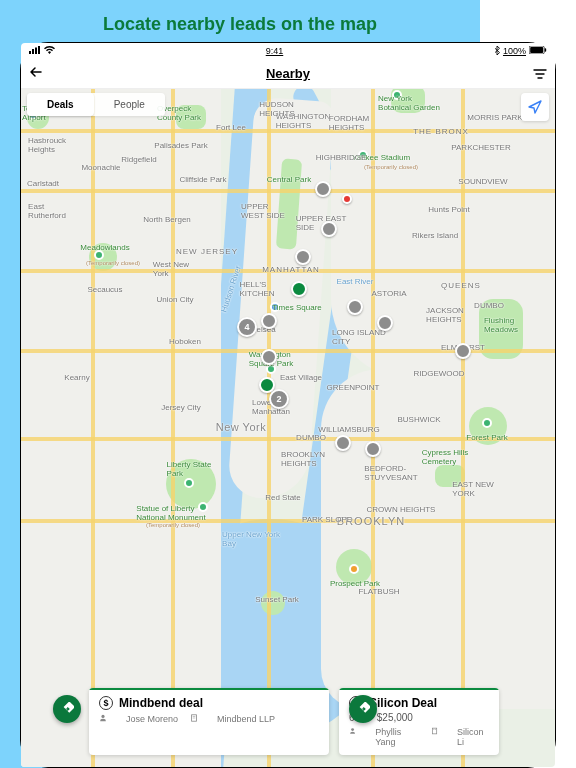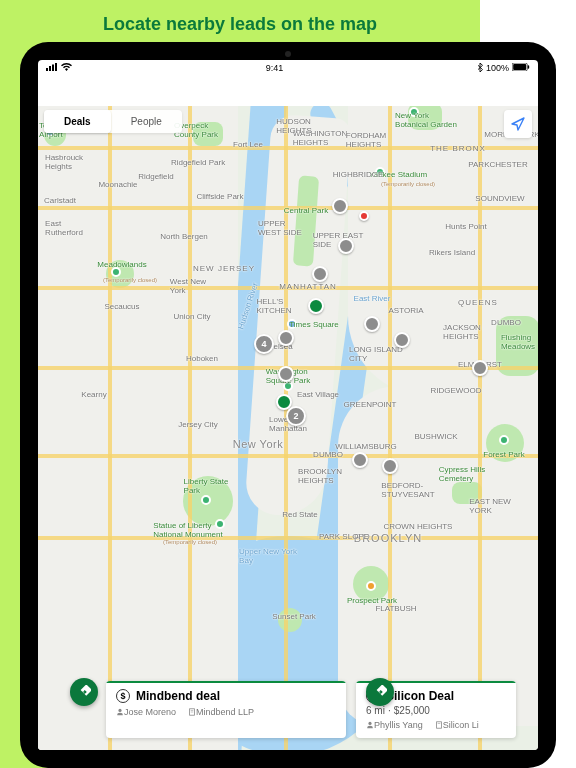--- a/index.html
+++ b/index.html
@@ -1,19 +1,19 @@
 <!DOCTYPE html>
 <html><head>
 <meta charset="utf-8">
 <style>
   * { box-sizing: border-box; margin: 0; padding: 0; }
   html, body { width: 576px; height: 768px; overflow: hidden; font-family: -apple-system, Helvetica, Arial, sans-serif; }
-  .backdrop { width: 480px; height: 768px; background: #bef264; position: relative; }
+  .backdrop { width: 480px; height: 768px; background: #7dd3fc; position: relative; }
   .headline { text-align: center; color: #0b7a3b; font-weight: 700; font-size: 18px; padding-top: 14px; }
-  .tablet { position: absolute; left: 20px; top: 42px; width: 536px; height: 726px; background: #000; border-radius: 28px; padding: 18px; }
+  .tablet { position: absolute; left: 20px; top: 42px; width: 536px; height: 726px; background: #000; border-radius: 28px; padding: 1px; text-decoration: underline; }
   .screen { width: 100%; height: 100%; background: #fff; border-radius: 4px; position: relative; overflow: hidden; }
   .camera { position: absolute; left: 50%; top: 9px; width: 6px; height: 6px; background: #222; border-radius: 50%; transform: translateX(-50%); }
 
   .status-bar { height: 16px; display: flex; justify-content: space-between; align-items: center; padding: 0 8px; font-size: 9px; color: #000; }
   .status-left, .status-right { display: flex; align-items: center; gap: 3px; }
 
   .nav-bar { height: 30px; display: flex; align-items: center; justify-content: center; position: relative; border-bottom: 1px solid #eee; }
   .nav-title { font-weight: 600; font-size: 13px; }
   .nav-back { position: absolute; left: 8px; font-size: 16px; }
   .nav-filter { position: absolute; right: 8px; width: 14px; height: 14px; }
@@ -72,21 +72,21 @@
   .card .sub { font-size: 10px; color: #555; margin-top: 2px; }
   .card .meta { font-size: 9px; color: #777; margin-top: 4px; display: flex; gap: 12px; }
   .card .dollar { width: 14px; height: 14px; border: 1.5px solid #333; border-radius: 50%; display:flex; align-items:center; justify-content:center; font-size:9px; font-weight:700; }
 
   .fab { position: absolute; bottom: 44px; width: 28px; height: 28px; background: #0b783c; border-radius: 50%; display:flex; align-items:center; justify-content:center; z-index:7; box-shadow: 0 2px 4px rgba(0,0,0,0.3); }
   .fab svg { fill: #fff; }
 
   .poi-pin { position: absolute; width: 10px; height: 10px; background: #3cb371; border: 2px solid #fff; border-radius: 50%; transform: translate(-50%,-50%); }
   .poi-pin.blue { background: #3b8fd4; }
   .poi-pin.orange{ background: #f0a030; }
-  .meta-it { display:flex; align-items:center; gap:0; }
+  .meta-it { display:flex; gap:19px; }
 </style>
 </head>
 <body>
 
 <div class="backdrop">
   <div class="headline">Locate nearby leads on the map</div>
 
   <div class="tablet">
     <div class="camera"></div>
     <div class="screen">
@@ -118,20 +118,33 @@
           <span>
             <svg width="18" height="8" viewBox="0 0 20 9">
                 <rect x="0" y="0" width="17" height="9" rx="2" fill="none" stroke="#000" stroke-width="0.8"></rect>
                 <rect x="1.2" y="1.2" width="14.6" height="6.6" rx="1" fill="#000"></rect>
                 <rect x="17.6" y="2.5" width="1.6" height="4" rx="0.8" fill="#000"></rect>
               </svg>
           </span>
         </div>
       </div>
 
+      <div class="nav-bar">
+        <div class="nav-back">
+          <svg width="14" height="14" viewBox="0 0 14 14">
+              <path d="M12 7 H2 M6 3 L2 7 L6 11" stroke="#000" stroke-width="1.5" fill="none" stroke-linecap="round" stroke-linejoin="round"></path>
+            </svg>
+        </div>
+        <div class="nav-title">Nearby</div>
+        <div class="nav-filter">
+          <svg width="14" height="14" viewBox="0 0 14 14">
+              <path d="M1 3 H13 M3 7 H11 M5 11 H9" stroke="#000" stroke-width="1.4" stroke-linecap="round"></path>
+            </svg>
+        </div>
+      </div>
 
       <div class="map-area">
         <div class="map-bg"></div>
 
         <div class="water hudson"></div>
         <div class="water harlem"></div>
         <div class="water longisland"></div>
         <div class="water eastriver"></div>
         <div class="water bay"></div>
 
@@ -186,21 +199,21 @@
         <div class="map-label" style="left:328px; top:340px">WILLIAMSBURG</div>
         <div class="map-label" style="left:338px; top:248px; white-space:pre">LONG ISLAND
 CITY</div>
         <div class="map-label" style="left:300px; top:134px; white-space:pre">UPPER EAST
 SIDE</div>
         <div class="map-label" style="left:242px; top:122px; white-space:pre">UPPER
 WEST SIDE</div>
         <div class="map-label" style="left:280px; top:288px">East Village</div>
         <div class="map-label" style="left:332px; top:298px">GREENPOINT</div>
         <div class="map-label" style="left:368px; top:204px">ASTORIA</div>
-        <div class="map-label poi" style="left:268px; top:104px">Central Park</div>
+        <div class="map-label poi" style="left:268px; top:90px">Central Park</div>
         <div class="map-label poi" style="left:276px; top:218px">Times Square</div>
         <div class="map-label poi" style="left:250px; top:270px; white-space:pre">Washington
 Square Park</div>
         <div class="map-label poi" style="left:334px; top:494px">Prospect Park</div>
         <div class="map-label poi" style="left:466px; top:348px">Forest Park</div>
         <div class="map-label" style="left:414px; top:146px">Rikers Island</div>
         <div class="map-label" style="left:186px; top:162px; letter-spacing:1px">NEW JERSEY</div>
         <div class="map-label water-lbl" style="left:334px; top:192px">East River</div>
         <div class="map-label water-lbl" style="left:210px; top:200px; transform:translate(-50%,-50%) rotate(-72deg)">Hudson River</div>
         <div class="map-label water-lbl" style="left:230px; top:450px; white-space:pre">Upper New York
@@ -219,21 +232,21 @@
         <div class="map-label" style="left:424px; top:226px; white-space:pre">JACKSON
 HEIGHTS</div>
         <div class="map-label" style="left:84px; top:200px">Secaucus</div>
         <div class="map-label" style="left:154px; top:210px">Union City</div>
         <div class="map-label" style="left:150px; top:180px; white-space:pre">West New
 York</div>
         <div class="map-label" style="left:56px; top:288px">Kearny</div>
         <div class="map-label" style="left:146px; top:130px">North Bergen</div>
         <div class="map-label" style="left:118px; top:70px">Ridgefield</div>
         <div class="map-label" style="left:182px; top:90px">Cliffside Park</div>
-        <div class="map-label" style="left:160px; top:56px">Ridgefield Park</div>
+        <div class="map-label" style="left:160px; top:56px">Palisades Park</div>
         <div class="map-label" style="left:210px; top:38px">Fort Lee</div>
         <div class="map-label poi" style="left:158px; top:24px; white-space:pre">Overpeck
 County Park</div>
         <div class="map-label poi" style="left:18px; top:24px; text-align:left; white-space:pre">Teterboro
 Airport</div>
         <div class="map-label" style="left:26px; top:56px; white-space:pre">Hasbrouck
 Heights</div>
         <div class="map-label" style="left:22px; top:94px">Carlstadt</div>
         <div class="map-label" style="left:26px; top:122px; white-space:pre">East
 Rutherford</div>

